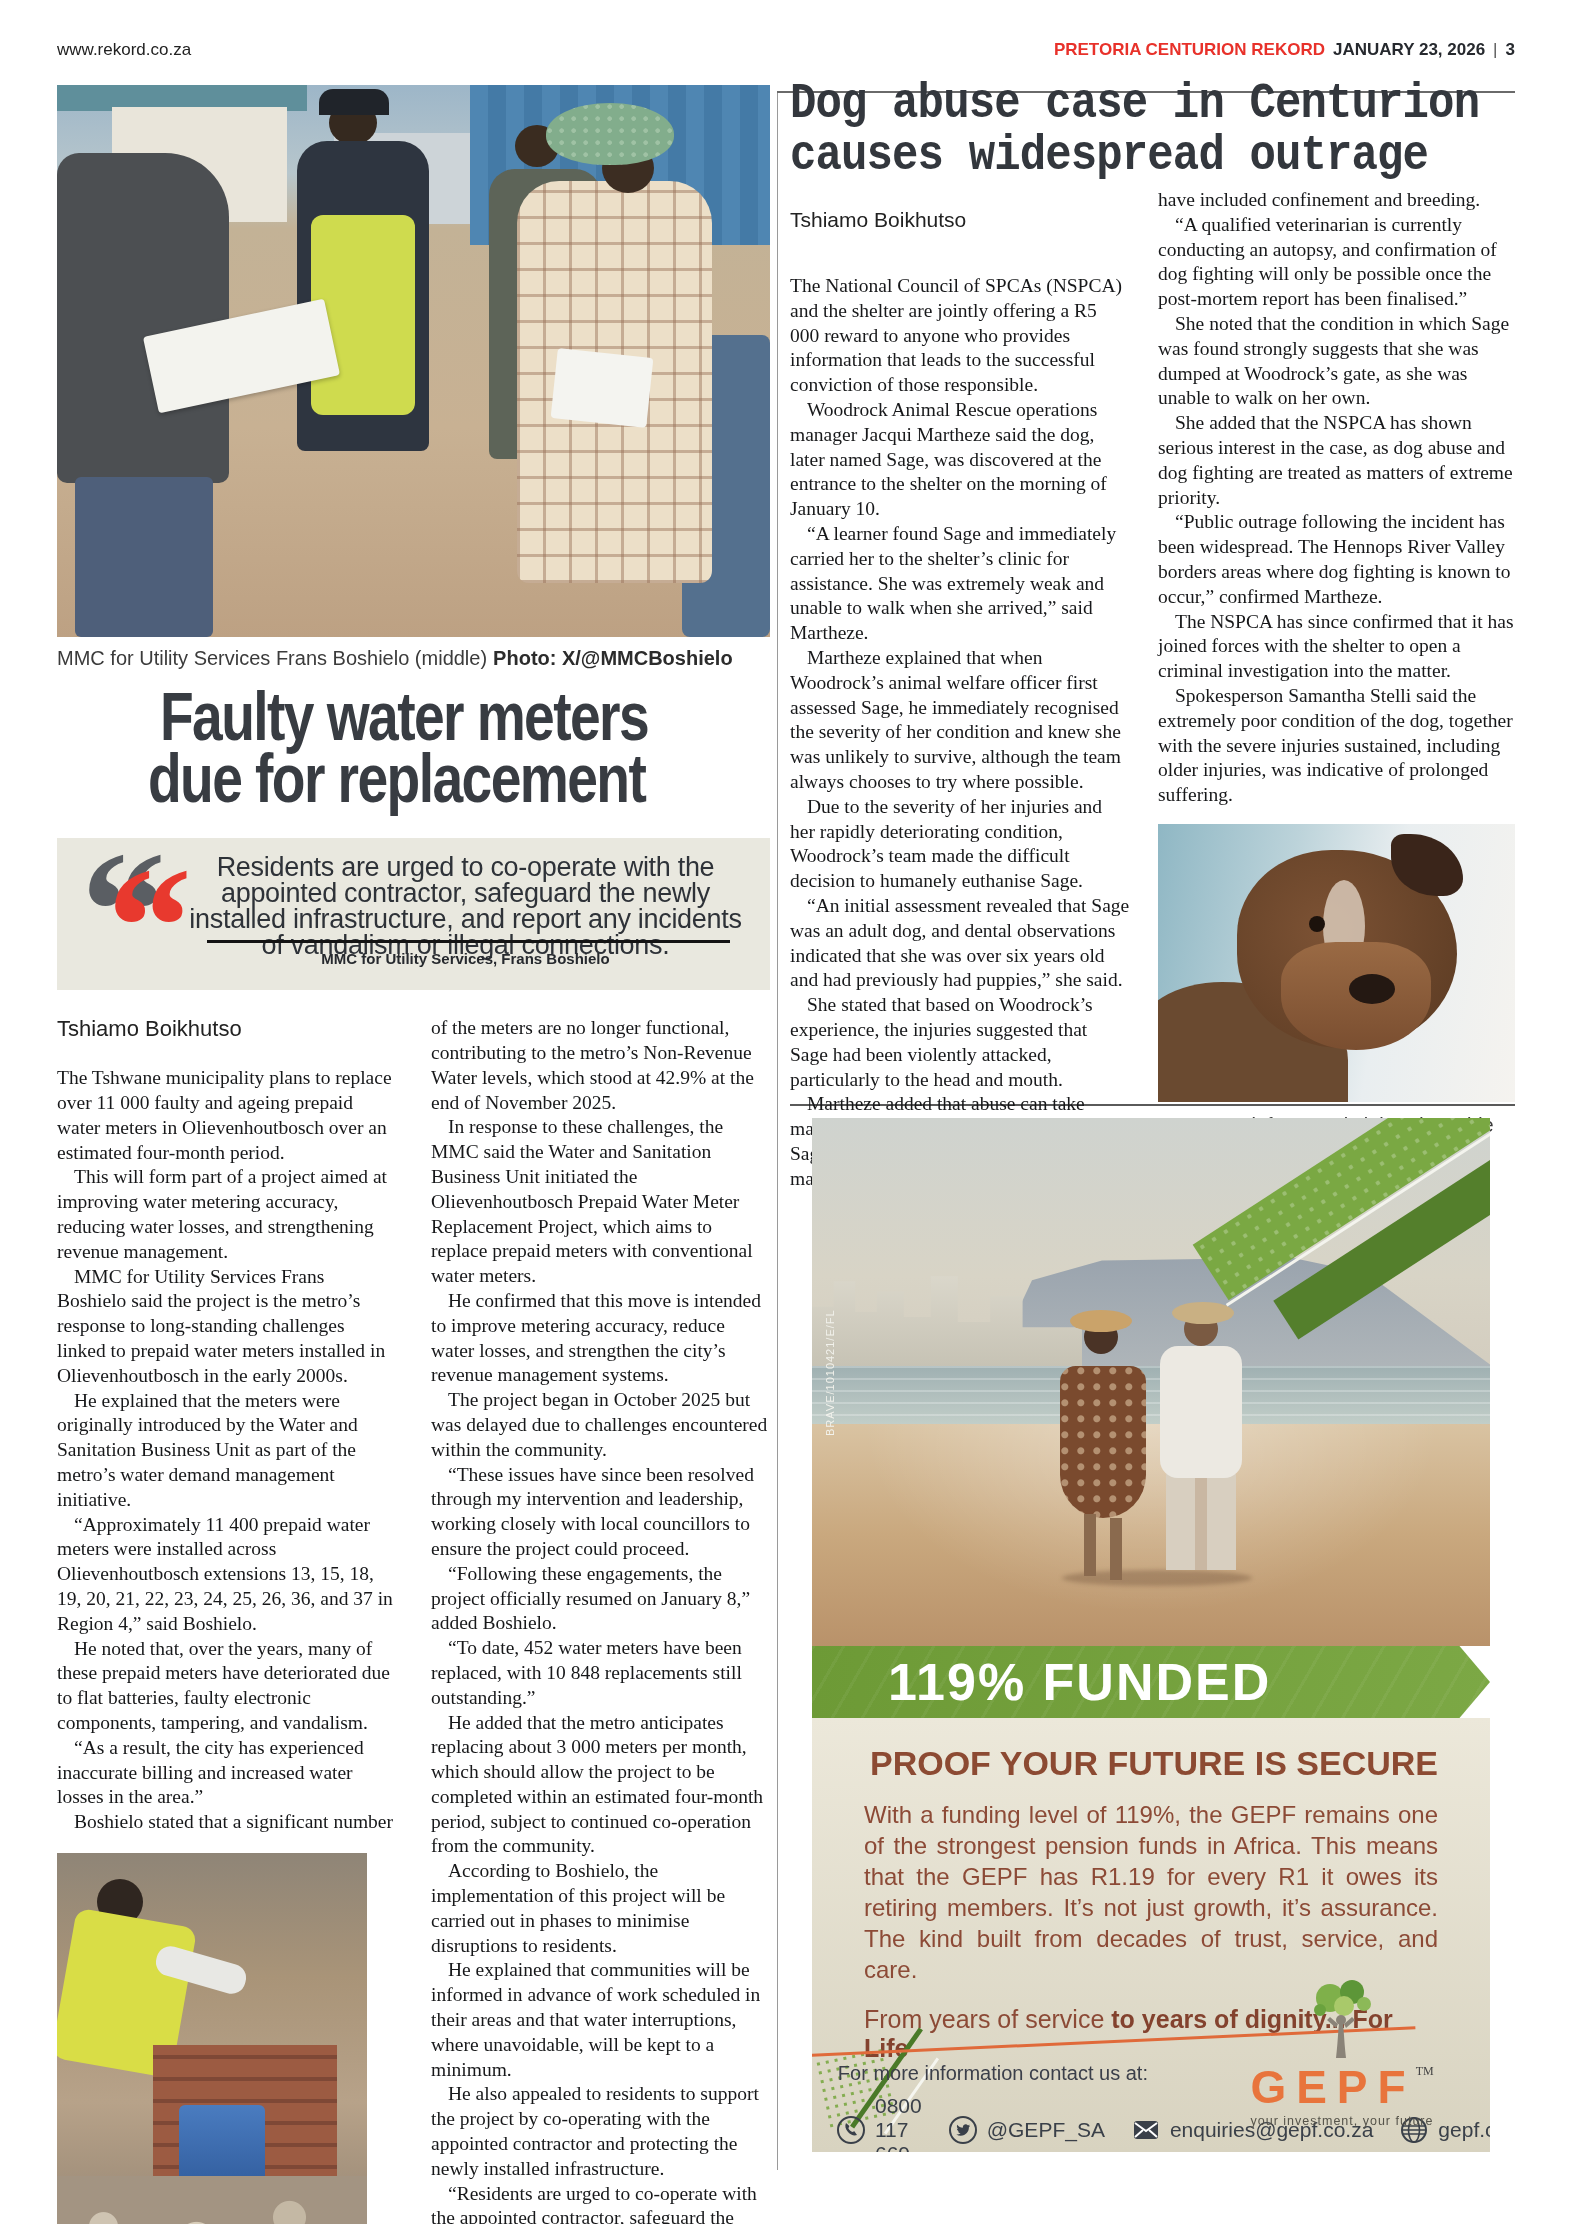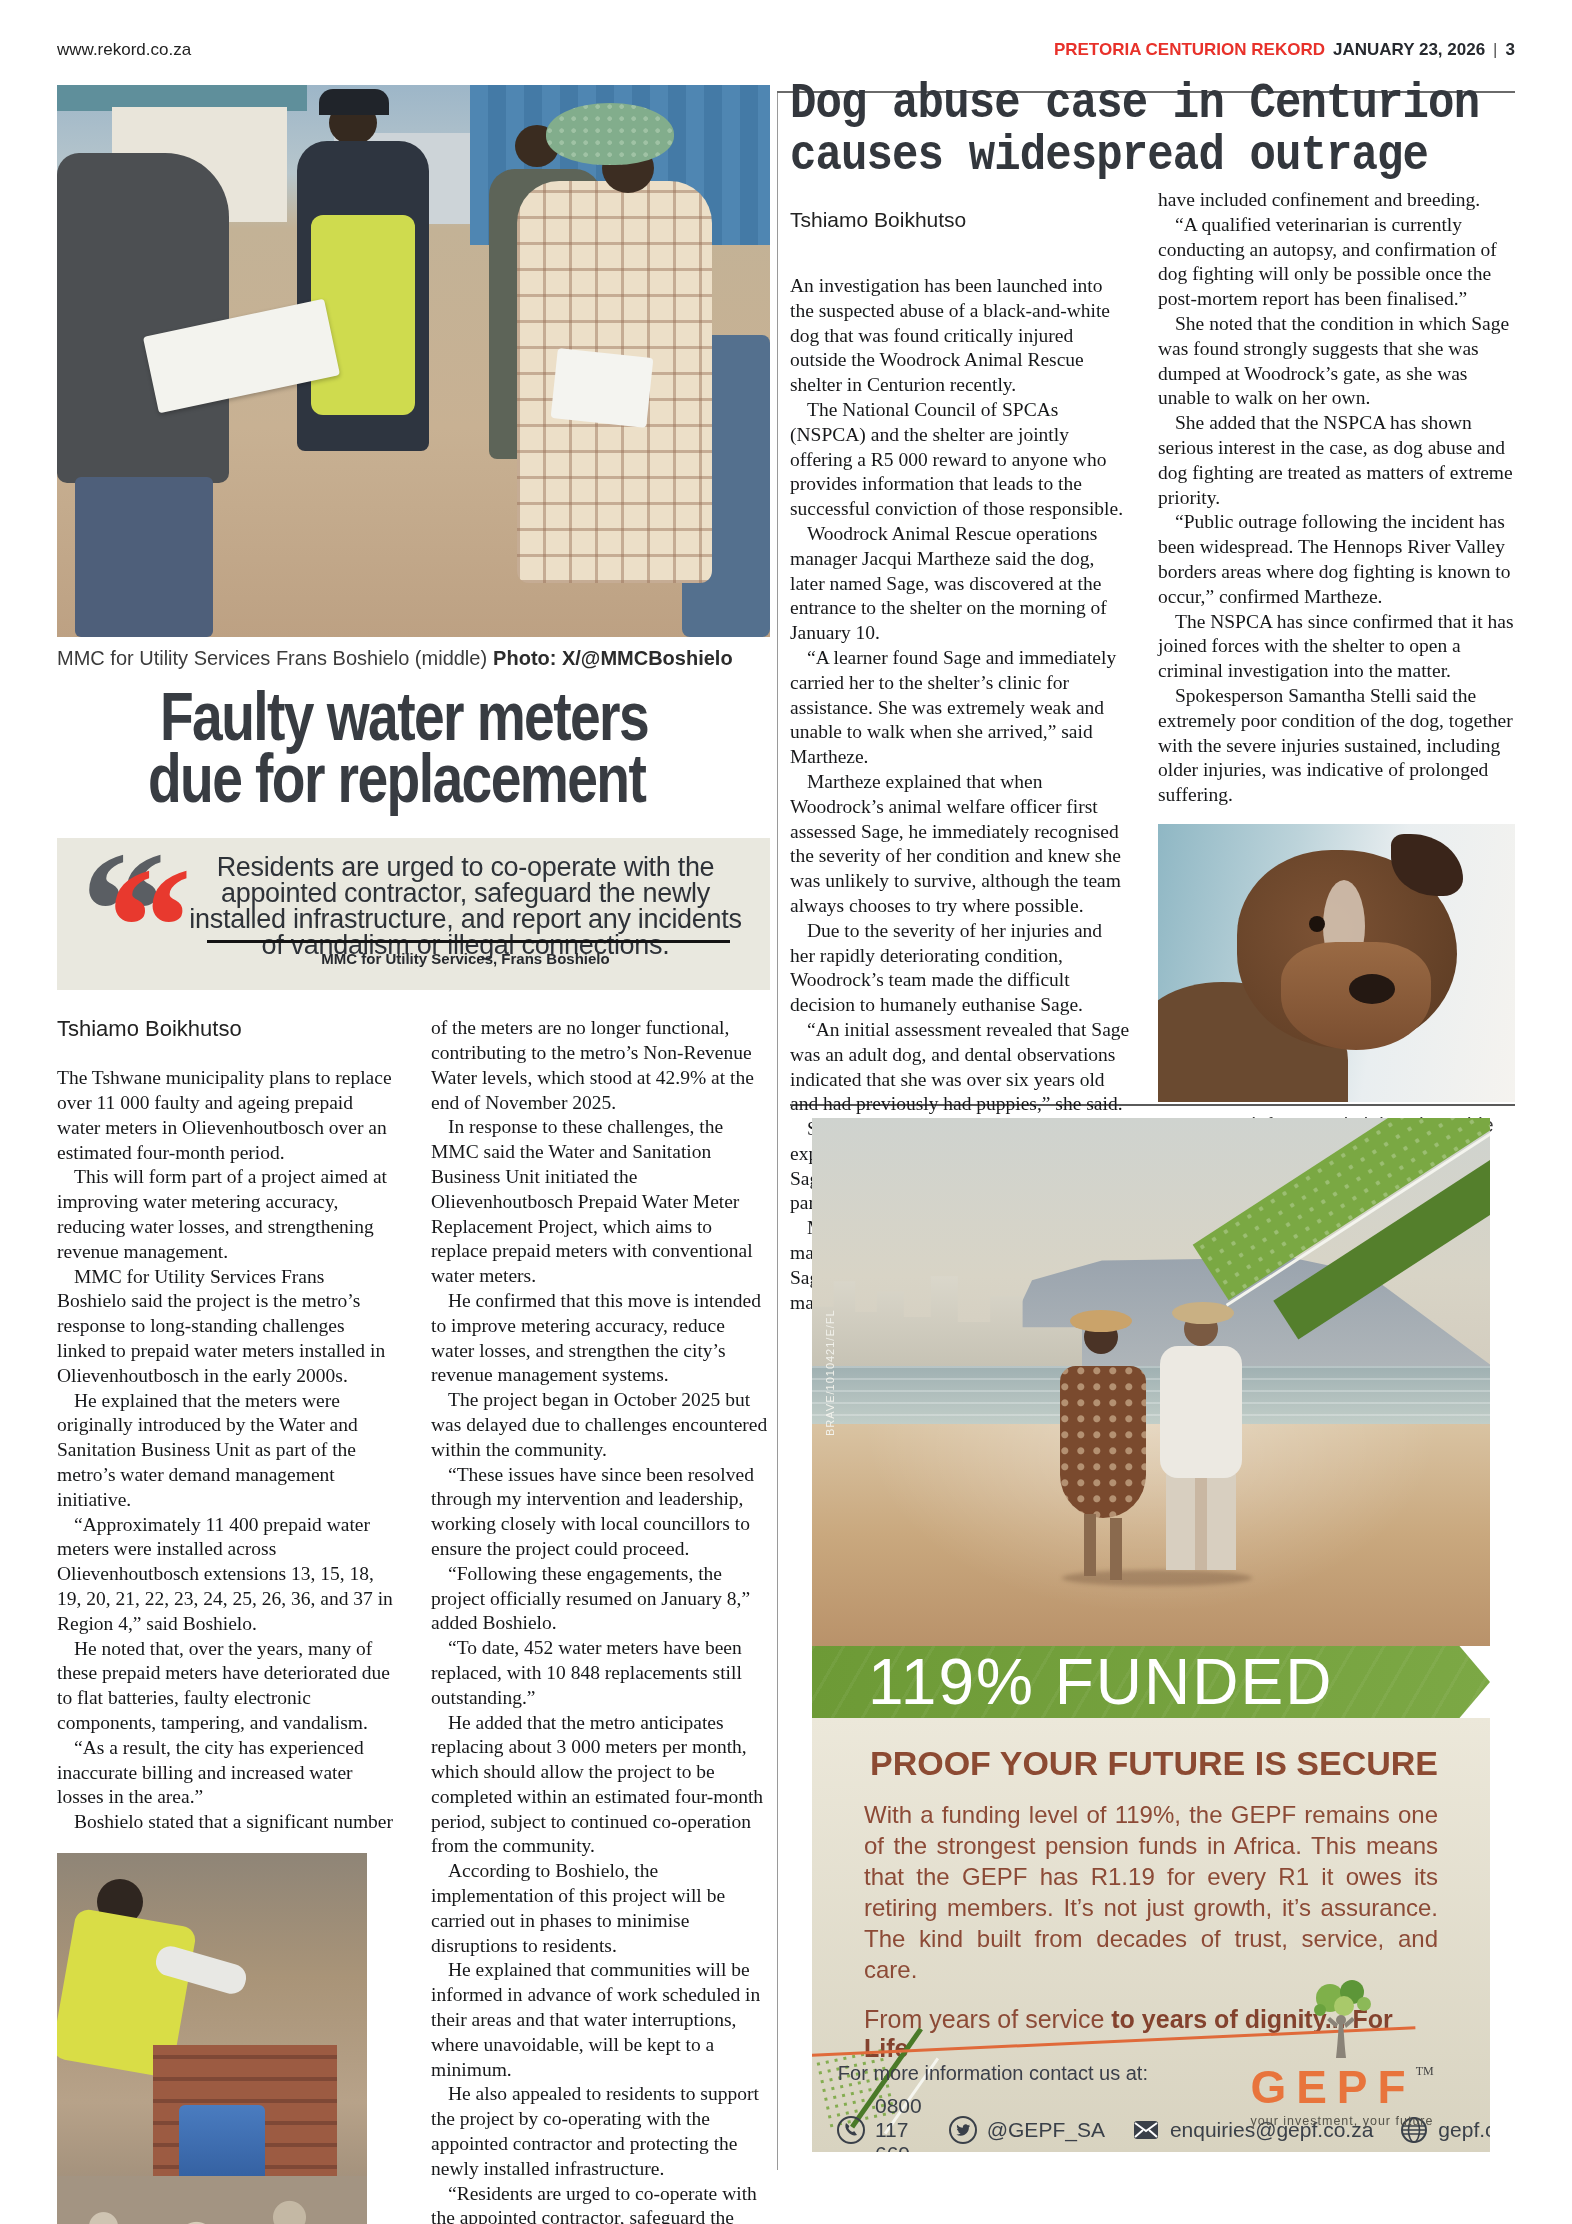--- a/index.html
+++ b/index.html
@@ -135,21 +135,21 @@
   .gr-rib1{right:-70px;top:18px;width:380px;height:66px;background:#7aa843;transform:rotate(-33deg);
            background-image:radial-gradient(circle,rgba(255,255,255,.25) 2px,transparent 2.5px);background-size:14px 14px;}
   .gr-rib2{right:-90px;top:92px;width:320px;height:46px;background:#547f2c;transform:rotate(-33deg);}
   .gr-line{right:-40px;top:96px;width:330px;height:3px;background:#f4f4ee;transform:rotate(-33deg);}
   .ad-code{left:12px;top:318px;transform:rotate(-90deg);transform-origin:left top;
            color:#f2f2ec;font-family:"Liberation Sans",sans-serif;font-size:11px;letter-spacing:1px;white-space:nowrap;}
 
   .ad-banner{position:relative;width:100%;height:72px;display:flex;align-items:center;
              background:repeating-linear-gradient(120deg,rgba(255,255,255,.05) 0 3px,transparent 3px 26px),linear-gradient(90deg,#6d9a36,#7ca845);
              clip-path:polygon(0 0,95.5% 0,100% 50%,95.5% 100%,0 100%);}
-  .ad-banner-text{padding-left:56px;font-family:"Liberation Sans",sans-serif;font-weight:normal;font-size:64px;color:#ffffff;letter-spacing:2px;}
+  .ad-banner-text{padding-left:76px;font-family:"Liberation Sans",sans-serif;font-weight:bold;font-size:52px;color:#ffffff;letter-spacing:2px;}
 
   .ad-bottom{position:relative;width:100%;height:434px;background:linear-gradient(180deg,#ece8da,#d8d3c0);overflow:hidden;}
   .ad-head{margin:26px 52px 0 52px;font-family:"Liberation Sans",sans-serif;font-weight:bold;font-size:34px;color:#8c4a32;text-align:right;}
   .ad-body{margin:16px 52px 0 52px;font-family:"Liberation Sans",sans-serif;font-size:24px;line-height:31px;color:#8c4a36;text-align:justify;}
   .ad-tag{margin:20px 52px 0 52px;font-family:"Liberation Sans",sans-serif;font-size:25px;color:#8c4a36;}
   .ad-tag b{color:#83422e;}
   .ad-sticks .s1{position:absolute;left:72px;bottom:14px;width:5px;height:120px;background:#4a7a28;transform:rotate(35deg);}
   .ad-sticks .s2{position:absolute;left:98px;bottom:10px;width:3px;height:92px;background:#f6f6f0;transform:rotate(35deg);}
   .ad-sticks .dots{position:absolute;left:8px;bottom:26px;width:74px;height:74px;
         background:radial-gradient(circle,#7aa843 1.6px,transparent 2px) 0 0/9px 9px;transform:rotate(-12deg);opacity:.9;}
@@ -269,21 +269,20 @@
   <div class="right-sec">
     <div class="rhl">
       <span>Dog abuse case in Centurion</span><br>
       <span>causes widespread outrage</span>
     </div>
 
     <div class="rcols">
       <div class="rc1">
         <div class="rbyline">Tshiamo Boikhutso</div>
         <div class="rbyline-spacer"></div>
-        <p>An investigation has been launched into the suspected abuse of a black-and-white dog that was found critically injured outside the Woodrock Animal Rescue shelter in Centurion recently.</p>
         <p>The National Council of SPCAs (NSPCA) and the shelter are jointly offering a R5 000 reward to anyone who provides information that leads to the successful conviction of those responsible.</p>
         <p>Woodrock Animal Rescue operations manager Jacqui Martheze said the dog, later named Sage, was discovered at the entrance to the shelter on the morning of January 10.</p>
         <p>“A learner found Sage and immediately carried her to the shelter’s clinic for assistance. She was extremely weak and unable to walk when she arrived,” said Martheze.</p>
         <p>Martheze explained that when Woodrock’s animal welfare officer first assessed Sage, he immediately recognised the severity of her condition and knew she was unlikely to survive, although the team always chooses to try where possible.</p>
         <p>Due to the severity of her injuries and her rapidly deteriorating condition, Woodrock’s team made the difficult decision to humanely euthanise Sage.</p>
         <p>“An initial assessment revealed that Sage was an adult dog, and dental observations indicated that she was over six years old and had previously had puppies,” she said.</p>
         <p>She stated that based on Woodrock’s experience, the injuries suggested that Sage had been violently attacked, particularly to the head and mouth.</p>
         <p>Martheze added that abuse can take many forms and that the team believes Sage endured prolonged suffering, which may</p>
       </div>
       <div class="rc2">

